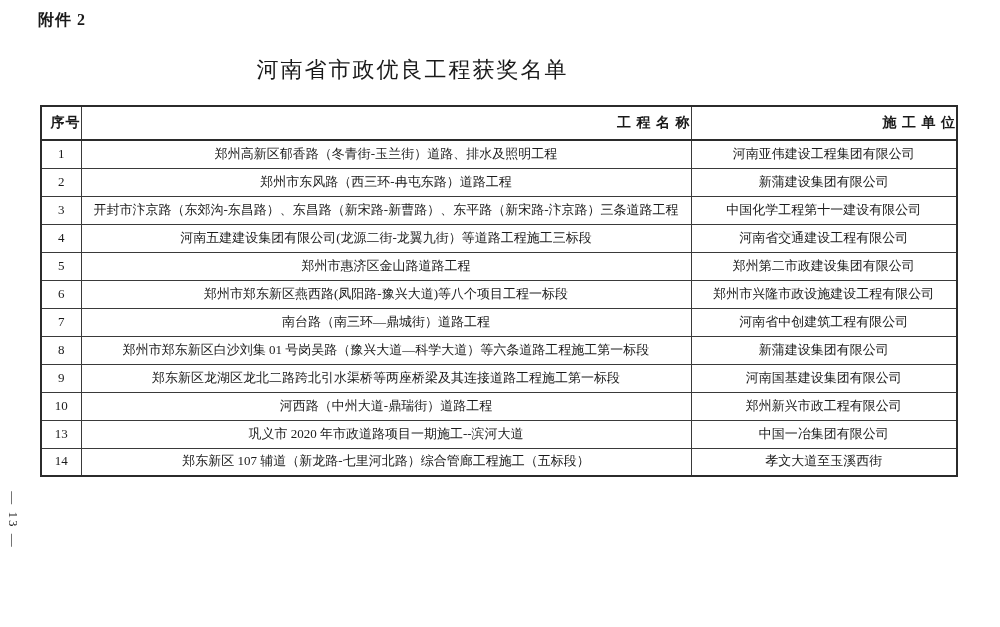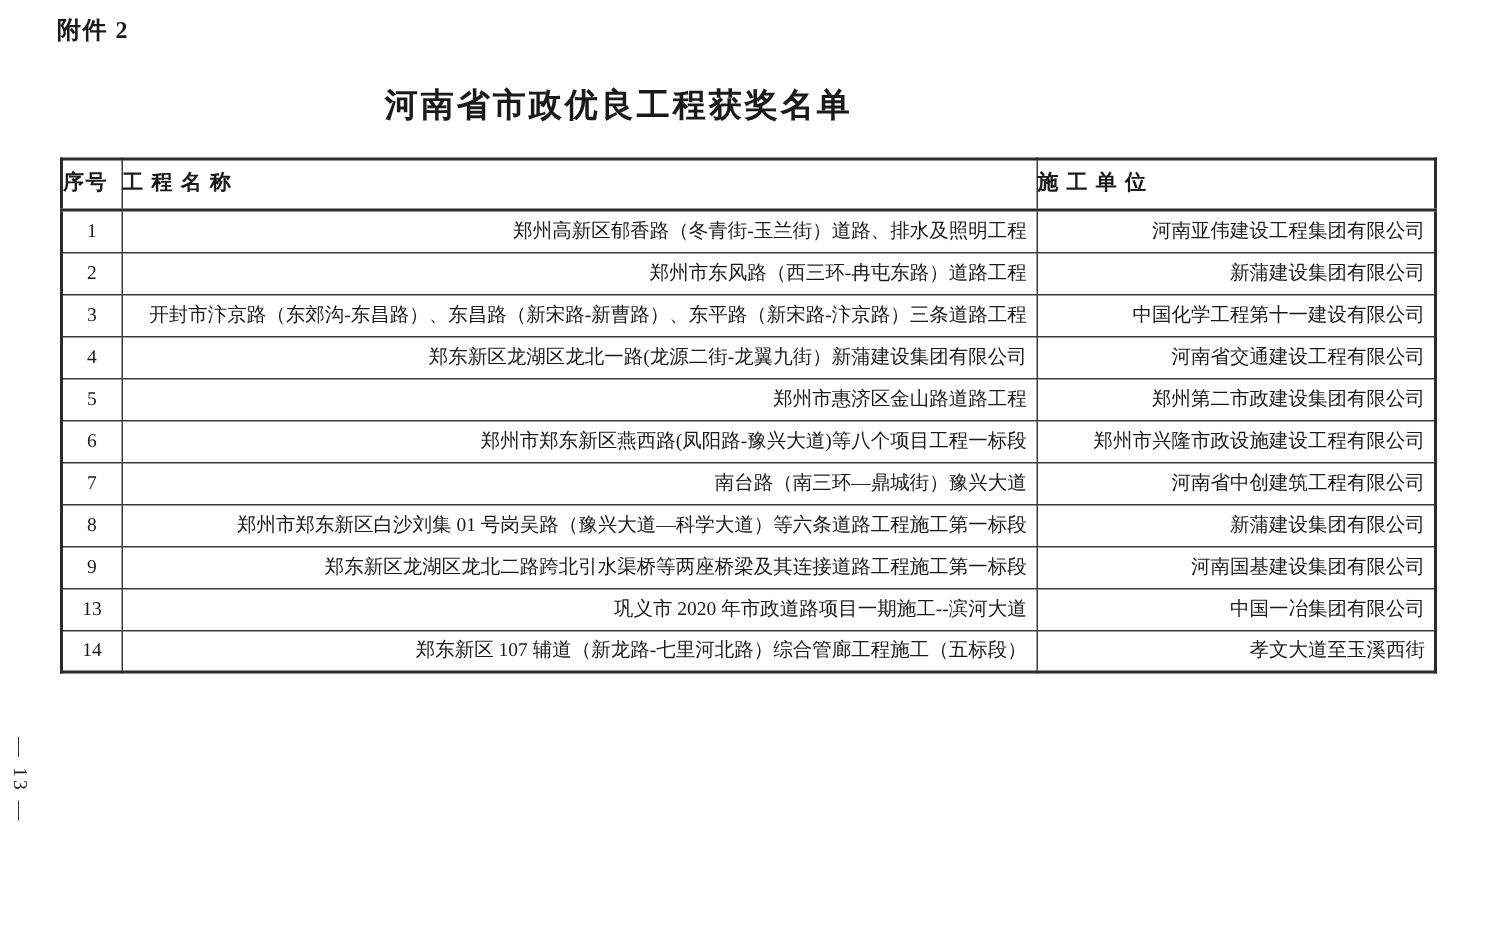--- a/index.html
+++ b/index.html
@@ -21,21 +21,21 @@
     font-size: 16px;
     font-weight: bold;
     letter-spacing: 1px;
   }
   .doc-title {
     position: absolute;
     left: 0; top: 55px;
     width: 100%;
     text-align: center;
     font-size: 22px;
-    font-weight: bold;
+    font-weight: normal;
     letter-spacing: 2px;
   }
   .page-number {
     position: absolute;
     left: -42px; top: 512px;
     width: 110px;
     text-align: center;
     font-size: 13px;
     transform: rotate(90deg);
     color: #222;
@@ -54,28 +54,28 @@
   table.awards col.c-unit { width: 266px; }
   table.awards th, table.awards td {
     border: 1px solid #3a3a3a;
     vertical-align: middle;
     line-height: 1.45;
   }
   table.awards { border: 2px solid #2b2b2b; }
   table.awards thead th {
     height: 34px;
     font-weight: bold;
-    text-align: left;
+    text-align: right;
     border-bottom: 2px solid #2b2b2b;
     font-size: 14px;
     letter-spacing: 1px;
   }
   table.awards tbody td { height: 28px; padding: 2px 6px; }
   td.cell-no { text-align: center; padding: 2px 1px; }
-  td.cell-proj, td.cell-unit { text-align: right; }
+  td.cell-proj, td.cell-unit { text-align: center; }
 </style>
 </head>
 <body>
 
 <div class="page">
 
   <div class="attachment-label">附件 2</div>
 
   <div class="doc-title">河南省市政优良工程获奖名单</div>
 
@@ -105,47 +105,52 @@
       <td class="cell-proj">郑州市东风路（西三环-冉屯东路）道路工程</td>
       <td class="cell-unit">新蒲建设集团有限公司</td>
     </tr>
         <tr>
       <td class="cell-no">3</td>
       <td class="cell-proj">开封市汴京路（东郊沟-东昌路）、东昌路（新宋路-新曹路）、东平路（新宋路-汴京路）三条道路工程</td>
       <td class="cell-unit">中国化学工程第十一建设有限公司</td>
     </tr>
         <tr>
       <td class="cell-no">4</td>
-      <td class="cell-proj">郑东新区龙湖区龙北一路(龙源二街-龙翼九街）新蒲建设集团有限公司</td>
+      <td class="cell-proj">河南五建建设集团有限公司(龙源二街-龙翼九街）等道路工程施工三标段</td>
       <td class="cell-unit">河南省交通建设工程有限公司</td>
     </tr>
         <tr>
       <td class="cell-no">5</td>
       <td class="cell-proj">郑州市惠济区金山路道路工程</td>
       <td class="cell-unit">郑州第二市政建设集团有限公司</td>
     </tr>
         <tr>
       <td class="cell-no">6</td>
       <td class="cell-proj">郑州市郑东新区燕西路(凤阳路-豫兴大道)等八个项目工程一标段</td>
       <td class="cell-unit">郑州市兴隆市政设施建设工程有限公司</td>
     </tr>
         <tr>
       <td class="cell-no">7</td>
-      <td class="cell-proj">南台路（南三环—鼎城街）豫兴大道</td>
+      <td class="cell-proj">南台路（南三环—鼎城街）道路工程</td>
       <td class="cell-unit">河南省中创建筑工程有限公司</td>
     </tr>
         <tr>
       <td class="cell-no">8</td>
       <td class="cell-proj">郑州市郑东新区白沙刘集 01 号岗吴路（豫兴大道—科学大道）等六条道路工程施工第一标段</td>
       <td class="cell-unit">新蒲建设集团有限公司</td>
     </tr>
         <tr>
       <td class="cell-no">9</td>
       <td class="cell-proj">郑东新区龙湖区龙北二路跨北引水渠桥等两座桥梁及其连接道路工程施工第一标段</td>
       <td class="cell-unit">河南国基建设集团有限公司</td>
+    </tr>
+        <tr>
+      <td class="cell-no">10</td>
+      <td class="cell-proj">河西路（中州大道-鼎瑞街）道路工程</td>
+      <td class="cell-unit">郑州新兴市政工程有限公司</td>
     </tr>
         <tr>
       <td class="cell-no">13</td>
       <td class="cell-proj">巩义市 2020 年市政道路项目一期施工--滨河大道</td>
       <td class="cell-unit">中国一冶集团有限公司</td>
     </tr>
         <tr>
       <td class="cell-no">14</td>
       <td class="cell-proj">郑东新区 107 辅道（新龙路-七里河北路）综合管廊工程施工（五标段）</td>
       <td class="cell-unit">孝文大道至玉溪西街</td>

